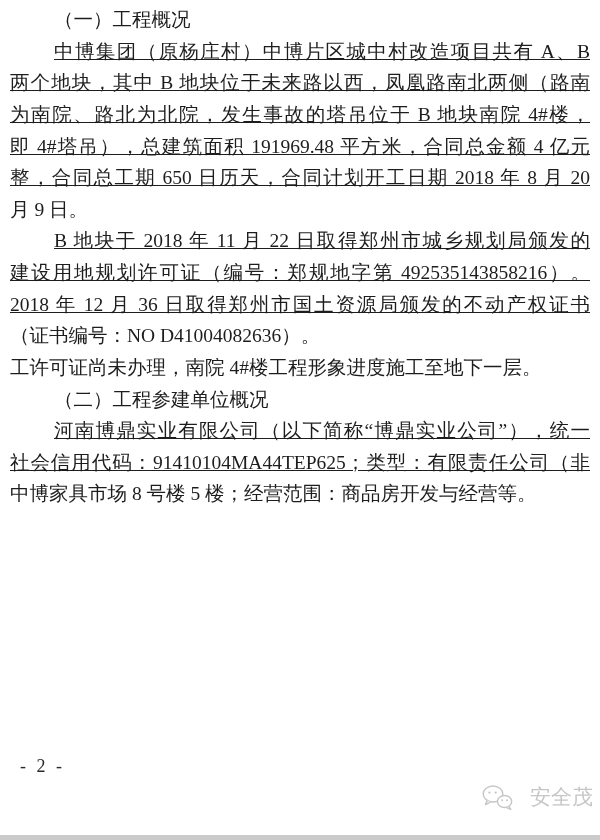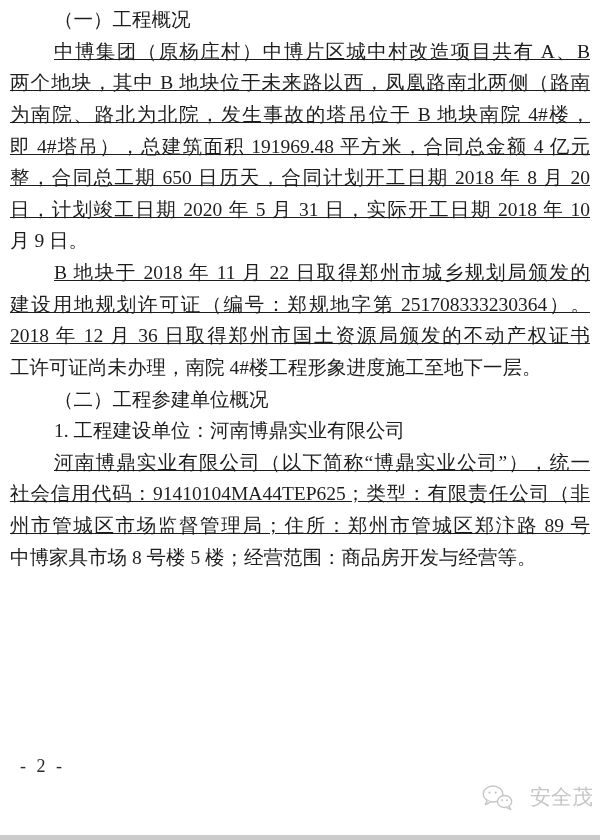--- a/index.html
+++ b/index.html
@@ -67,36 +67,34 @@
 
 <div class="page">
   <div class="textblock">
     <div class="ln heading indent">（一）工程概况</div>
 
     <div class="ln fill indent">中博集团（原杨庄村）中博片区城中村改造项目共有 A、B</div>
     <div class="ln fill">两个地块，其中 B 地块位于未来路以西，凤凰路南北两侧（路南</div>
     <div class="ln fill">为南院、路北为北院，发生事故的塔吊位于 B 地块南院 4#楼，</div>
     <div class="ln fill">即 4#塔吊），总建筑面积 191969.48 平方米，合同总金额 4 亿元</div>
     <div class="ln fill">整，合同总工期 650 日历天，合同计划开工日期 2018 年 8 月 20</div>
-    <div class="ln fill">日，计划竣工日期 2020 年 5 月 31 日，实际开工日期 2018 年 10</div>
     <div class="ln">月 9 日。</div>
 
     <div class="ln fill indent">B 地块于 2018 年 11 月 22 日取得郑州市城乡规划局颁发的</div>
-    <div class="ln fill">建设用地规划许可证（编号：郑规地字第 251708333230364）。</div>
+    <div class="ln fill">建设用地规划许可证（编号：郑规地字第 492535143858216）。</div>
     <div class="ln fill">2018 年 12 月 36 日取得郑州市国土资源局颁发的不动产权证书</div>
+    <div class="ln">（证书编号：NO D41004082636）。</div>
 
     <div class="ln">工许可证尚未办理，南院 4#楼工程形象进度施工至地下一层。</div>
 
     <div class="ln heading indent">（二）工程参建单位概况</div>
 
-    <div class="ln indent">1. 工程建设单位：河南博鼎实业有限公司</div>
 
     <div class="ln fill indent">河南博鼎实业有限公司（以下简称“博鼎实业公司”），统一</div>
     <div class="ln fill">社会信用代码：91410104MA44TEP625；类型：有限责任公司（非</div>
-    <div class="ln fill">州市管城区市场监督管理局；住所：郑州市管城区郑汴路 89 号</div>
     <div class="ln">中博家具市场 8 号楼 5 楼；经营范围：商品房开发与经营等。</div>
   </div>
 
   <div class="pagenum">- 2 -</div>
 
   <div class="watermark">
     <svg width="32" height="27" viewBox="0 0 36 30" fill="none">
       <ellipse cx="13.5" cy="11" rx="11" ry="9" stroke="#c6c6c6" stroke-width="1.6" fill="#ffffff"></ellipse>
       <path d="M7 18.5 L5 23 L10.5 20.2" stroke="#c6c6c6" stroke-width="1.6" fill="#ffffff" stroke-linejoin="round"></path>
       <circle cx="9.5" cy="9.5" r="1.3" fill="#c6c6c6"></circle>

